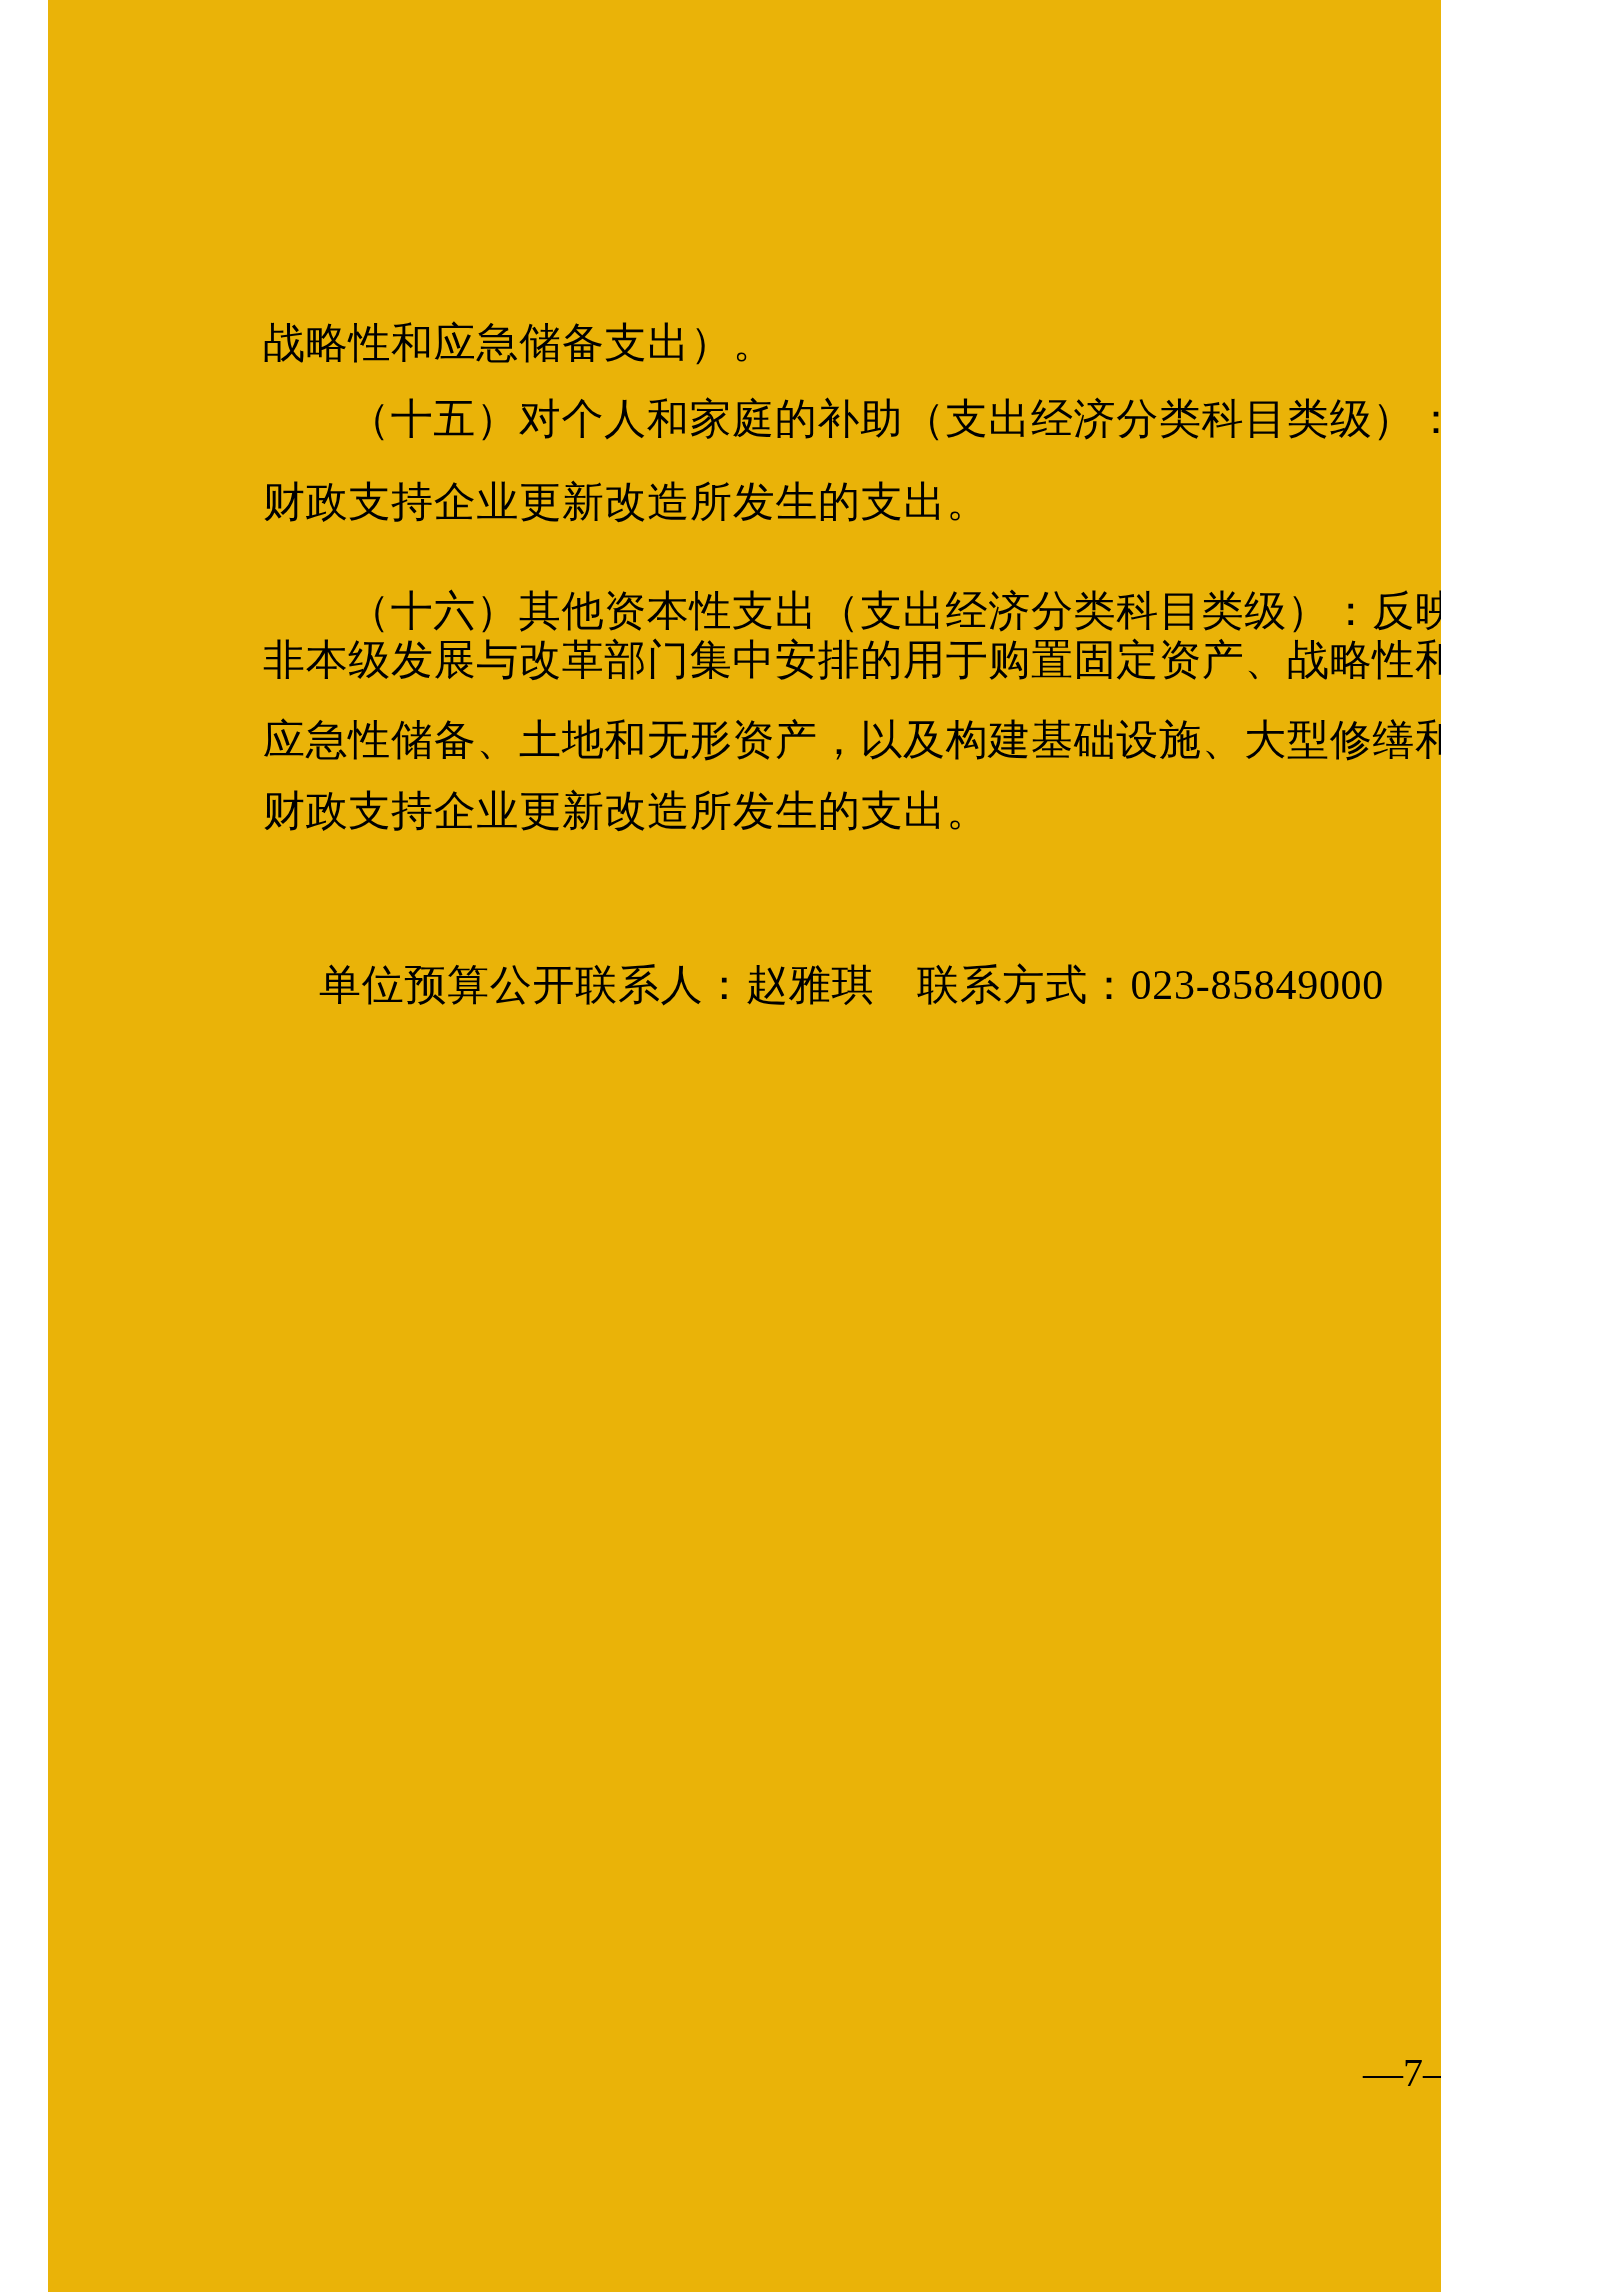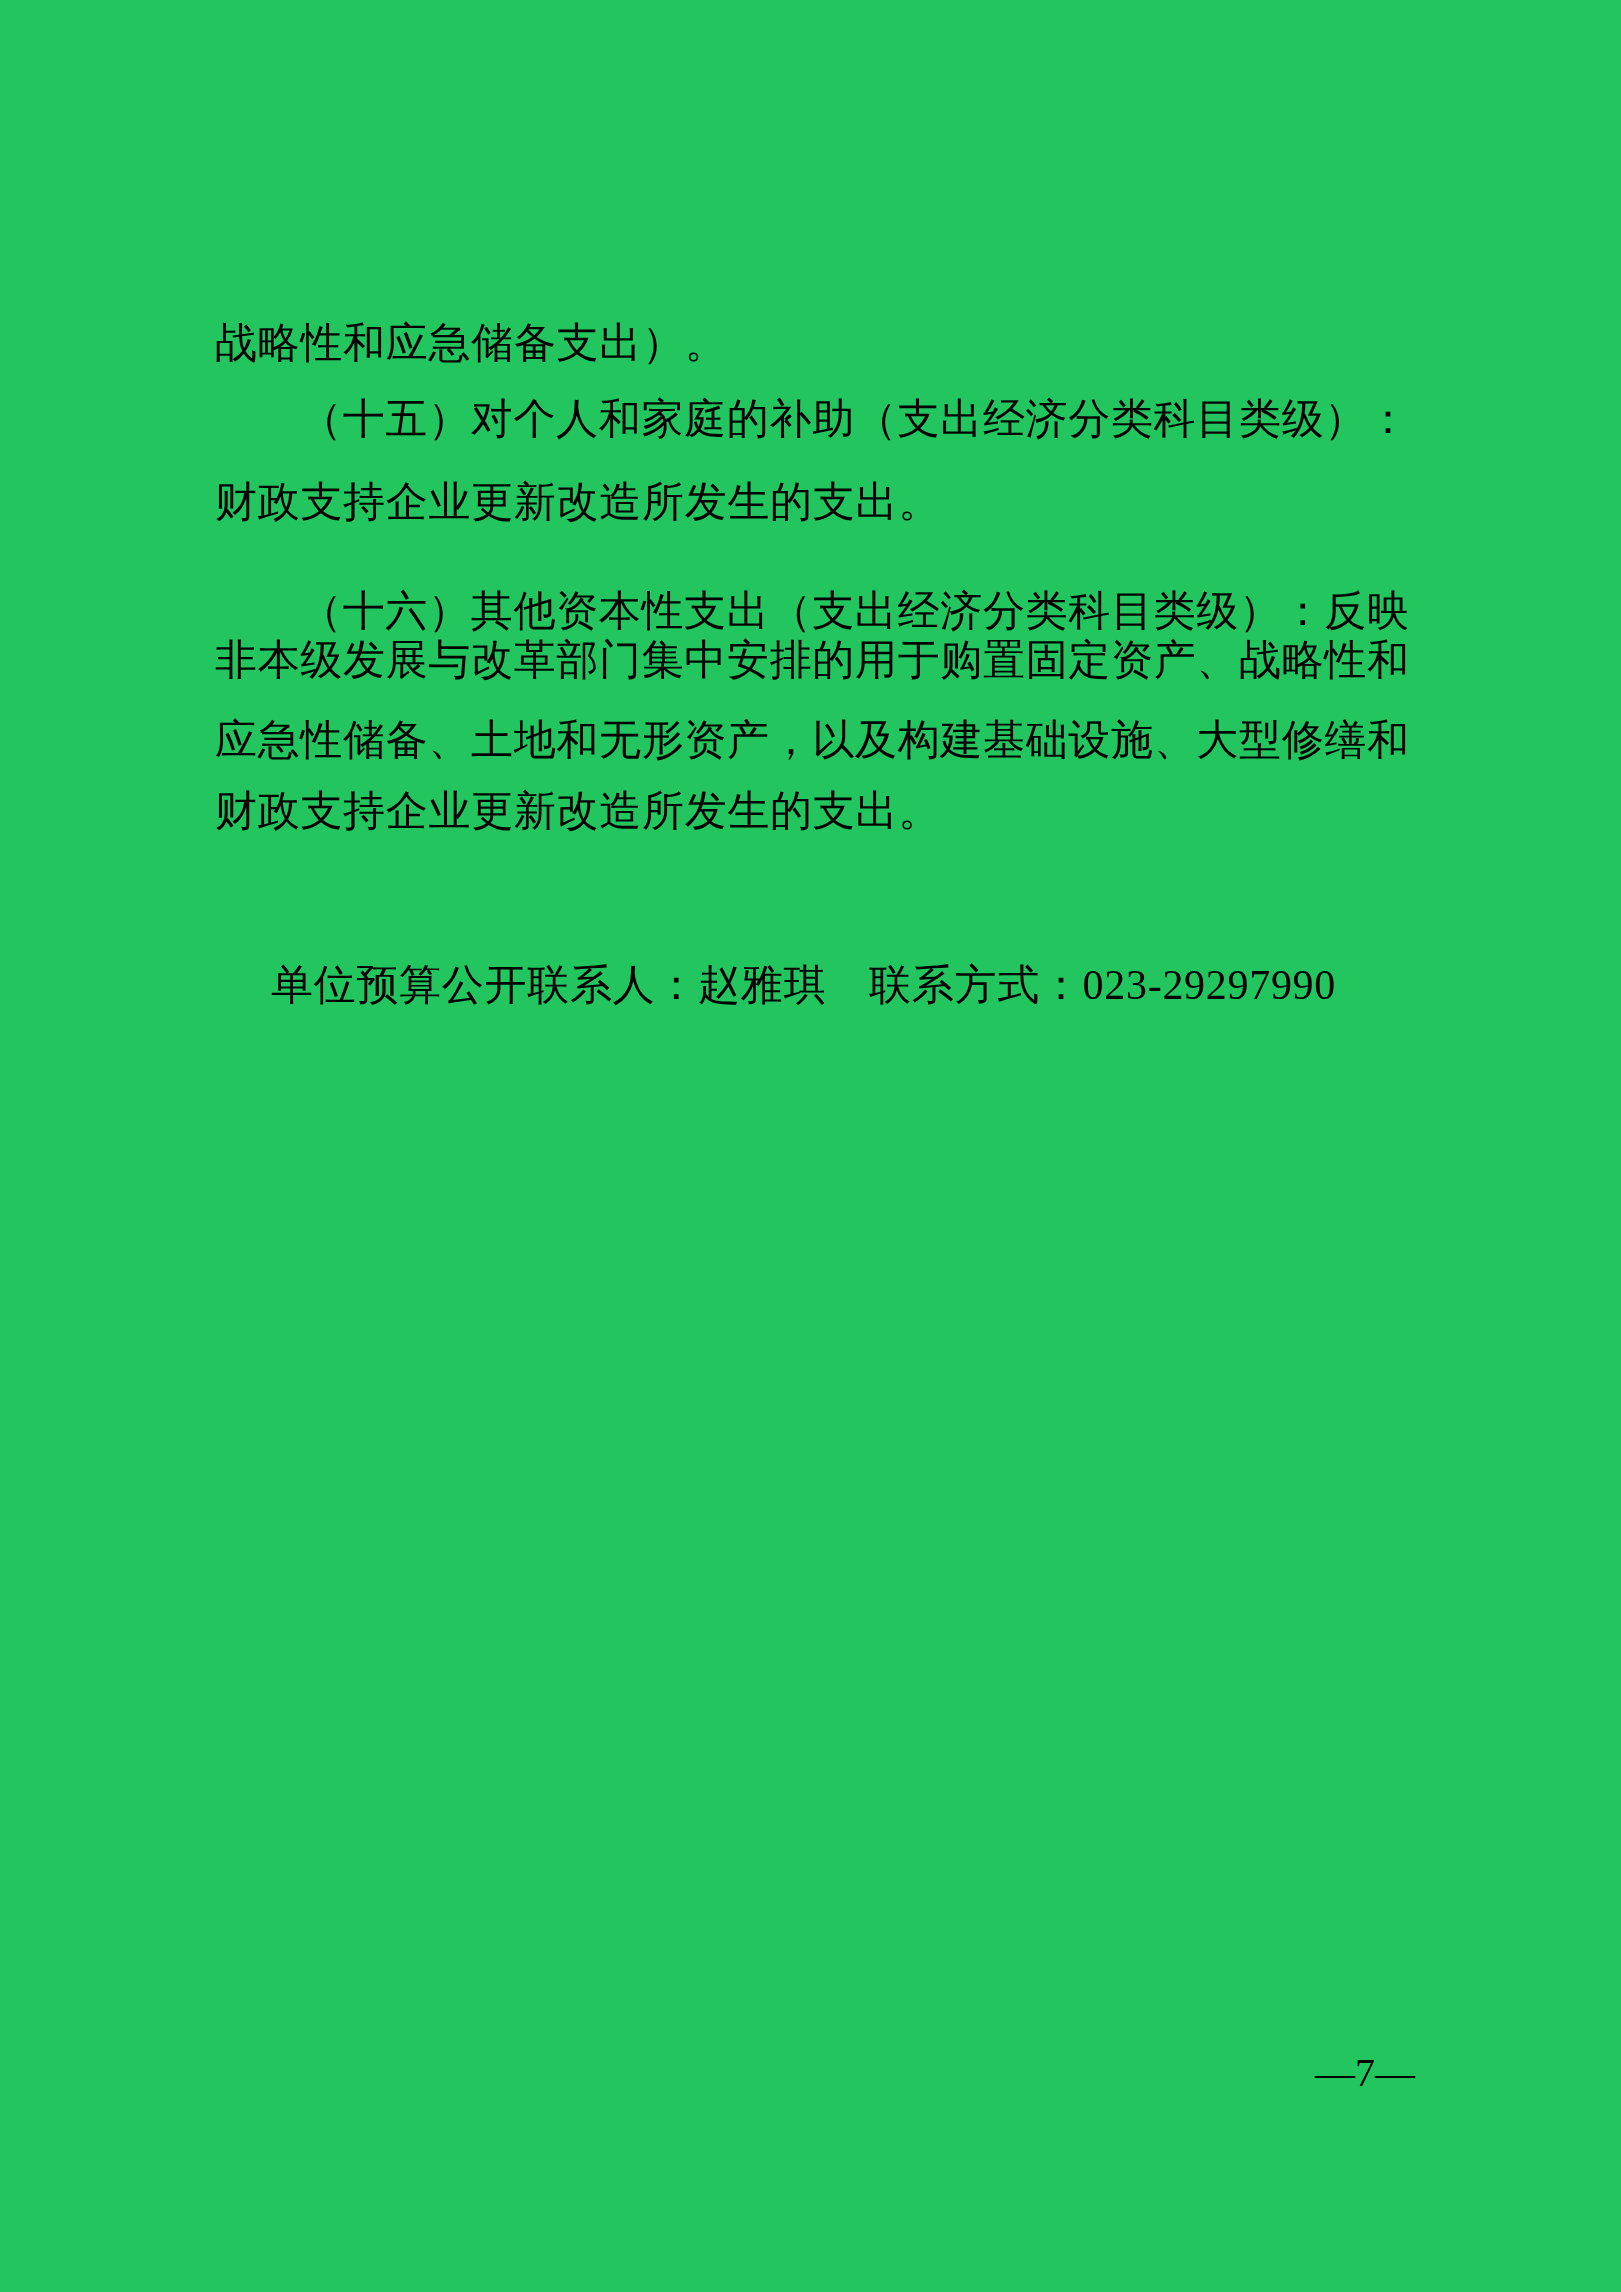--- a/index.html
+++ b/index.html
@@ -2,26 +2,27 @@
 <html><head>
 <meta charset="utf-8">
 <style>
   html, body {
     margin: 0;
     padding: 0;
     background: #ffffff;
   }
   .page {
     position: relative;
-    width: 1621px;
+    width: 1393px;
     height: 2293px;
-    background: #22c55e;
+    background: #eab308;
     overflow: hidden;
     font-family: "Liberation Serif", "DejaVu Serif", serif;
     color: #000000;
+    margin-left: 48px;
   }
   .line {
     position: absolute;
     left: 215px;
     width: 1194px;
     height: 79px;
     line-height: 79px;
     font-size: 42px;
     letter-spacing: 0.7px;
     white-space: nowrap;
@@ -84,18 +85,18 @@
   <div class="line t3">财政支持企业更新改造所发生的支出。</div>
 
   <div class="line t4 ind fill">（十六）其他资本性支出（支出经济分类科目类级）：反映</div>
 
   <div class="line t5 fill">非本级发展与改革部门集中安排的用于购置固定资产、战略性和</div>
 
   <div class="line t6 fill">应急性储备、土地和无形资产，以及构建基础设施、大型修缮和</div>
 
   <div class="line t7">财政支持企业更新改造所发生的支出。</div>
 
-  <div class="contact"><span>单位预算公开联系人：</span><span>赵雅琪</span><span class="gap"></span><span>联系方式：</span><span>023-29297990</span></div>
+  <div class="contact"><span>单位预算公开联系人：</span><span>赵雅琪</span><span class="gap"></span><span>联系方式：</span><span>023-85849000</span></div>
 
   <div class="pagenum">—7—</div>
 
 </div>
 
 
 </body></html>

